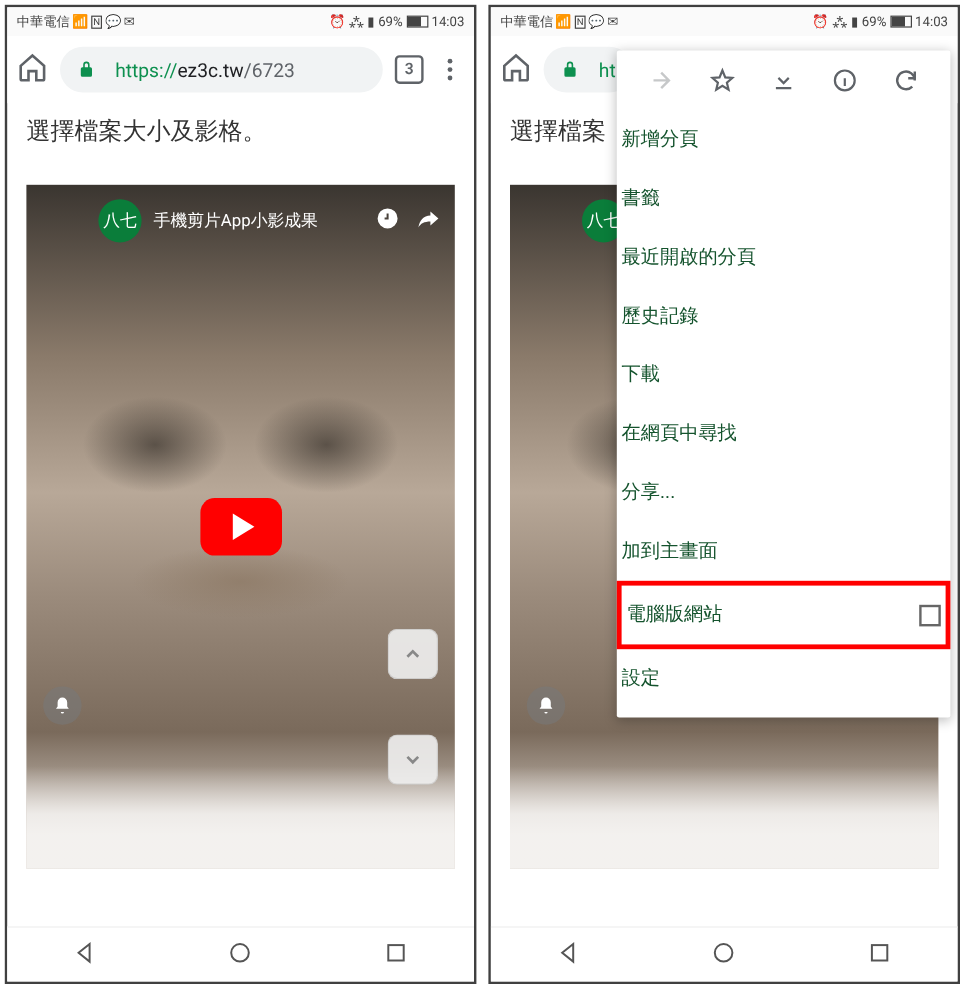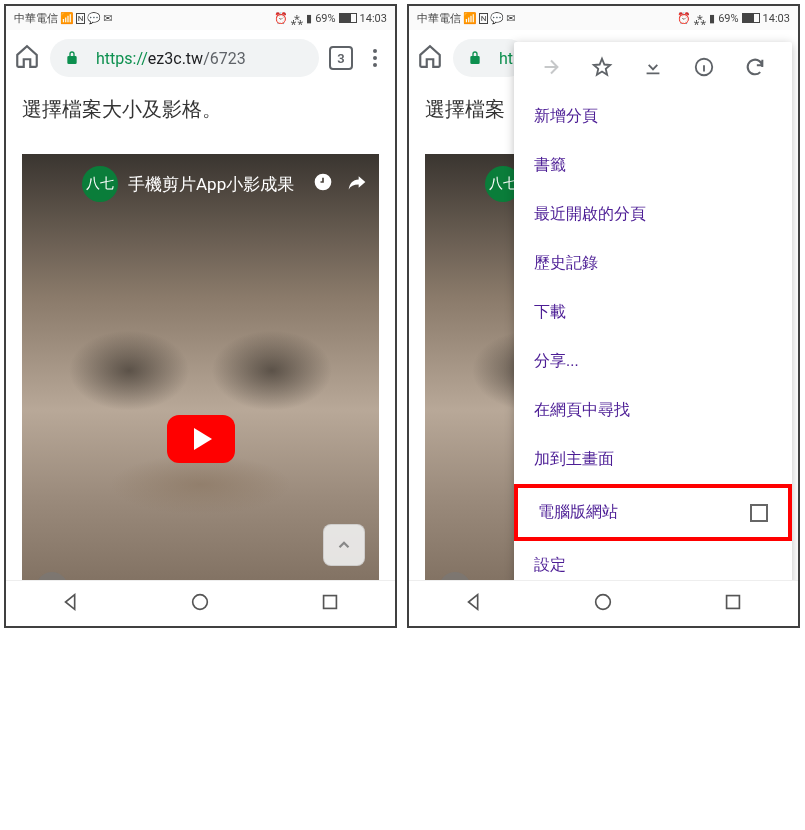--- a/index.html
+++ b/index.html
@@ -1,51 +1,51 @@
 <!DOCTYPE html>
 <html><head>
 <meta charset="utf-8">
 <style>
 * { margin: 0; padding: 0; box-sizing: border-box; }
 body { font-family: -apple-system, "Segoe UI", Roboto, "Helvetica Neue", Arial, "Noto Sans", sans-serif; background: #fff; }
 .container { display: flex; gap: 10px; padding: 4px; }
-.phone { width: 393px; height: 624px; border: 2px solid #404040; background: #fff; position: relative; overflow: hidden; }
+.phone { width: 393px; height: 816px; border: 2px solid #404040; background: #fff; position: relative; overflow: hidden; }
 .status-bar { height: 24px; background: #fafafa; display: flex; align-items: center; justify-content: space-between; padding: 0 8px; font-size: 11px; color: #444; }
 .status-left { display: flex; align-items: center; gap: 2px; }
 .status-right { display: flex; align-items: center; gap: 3px; }
 .browser-bar { height: 56px; background: #fff; display: flex; align-items: center; padding: 0 8px; gap: 10px; }
 .home-icon svg { width: 26px; height: 26px; }
 .url-pill { flex: 1; height: 38px; background: #f1f3f4; border-radius: 19px; display: flex; align-items: center; padding: 0 14px; gap: 16px; }
 .lock { color: #0d904f; display: inline-flex; }
 .lock svg { width: 16px; height: 16px; }
 .url-text { font-size: 16px; color: #202124; white-space: nowrap; overflow: hidden; text-overflow: ellipsis; }
 .url-text .prefix { color: #0d904f; }
 .url-text .path { color: #5f6368; }
 .tab-count { width: 24px; height: 24px; border: 2px solid #5f6368; border-radius: 4px; display: flex; align-items: center; justify-content: center; font-size: 13px; font-weight: 600; color: #5f6368; }
 .menu-dots { width: 24px; display: flex; flex-direction: column; align-items: center; gap: 3px; }
 .menu-dots span { width: 4px; height: 4px; background: #5f6368; border-radius: 50%; }
 .page-content { padding: 8px 16px; }
 .page-text { font-size: 20px; color: #333; line-height: 1.5; }
 .video-box { margin-top: 30px; position: relative; width: 100%; height: 570px; background: linear-gradient(180deg,#3a3530 0%,#8a7a6a 25%,#b8a898 45%,#9b8b7c 60%,#7a6a5b 80%,#d8d0c8 95%); overflow: hidden; }
 .video-header { position: absolute; top: 12px; left: 12px; right: 12px; display: flex; align-items: center; gap: 10px; }
 .channel-avatar { width: 36px; height: 36px; border-radius: 50%; background: #0a7d3a; color: #fff; display: flex; align-items: center; justify-content: center; font-size: 14px; font-weight: 500; margin-left: 48px; }
-.video-title { color: #fff; font-size: 17px; flex: 1; }
+.video-title { color: #fff; font-size: 14px; flex: 1; }
 .video-icons { display: flex; gap: 14px; color: #fff; }
 .video-icons svg { width: 20px; height: 20px; }
 .play-button { position: absolute; top: 50%; left: 50%; transform: translate(-50%, -50%); width: 68px; height: 48px; background: #ff0000; border-radius: 12px; display: flex; align-items: center; justify-content: center; }
 .play-button::before { content: ''; border-left: 18px solid #fff; border-top: 11px solid transparent; border-bottom: 11px solid transparent; margin-left: 4px; }
 .side-buttons { position: absolute; right: 14px; bottom: 70px; display: flex; flex-direction: column; gap: 46px; }
 .circle-btn { width: 42px; height: 42px; background: rgba(240,240,240,0.9); border: 1px solid rgba(0,0,0,0.1); border-radius: 8px; display: flex; align-items: center; justify-content: center; }
 .bell-wrap { position: absolute; left: 14px; bottom: 120px; width: 32px; height: 32px; background: rgba(120,120,120,0.6); border-radius: 50%; display: flex; align-items: center; justify-content: center; }
 .nav-bar { position: absolute; bottom: 0; left: 0; right: 0; height: 46px; background: #fff; display: flex; align-items: center; justify-content: space-around; border-top: 1px solid #eee; }
 .nav-bar svg { width: 22px; height: 22px; }
 .menu-overlay { position: absolute; top: 36px; right: 6px; width: 278px; background: #fff; box-shadow: 0 2px 10px rgba(0,0,0,0.25); border-radius: 2px; padding: 8px 0; }
 .menu-top-row { display: flex; align-items: center; justify-content: space-around; padding: 6px 12px 10px; }
 .menu-top-row svg { width: 22px; height: 22px; }
-.menu-item { padding: 14px 20px; font-size: 16px; color: #4c1d95; display: flex; align-items: center; justify-content: space-between; }
+.menu-item { padding: 14px 4px; font-size: 16px; color: #14532d; display: flex; align-items: center; justify-content: space-between; }
 .menu-item.highlighted { border: 4px solid #ff0000; }
 .checkbox { width: 18px; height: 18px; border: 2px solid #666; }
 .cat-overlay { position:absolute; inset:0; background:
   radial-gradient(ellipse 60px 40px at 30% 38%, rgba(40,35,30,0.6), transparent),
   radial-gradient(ellipse 60px 40px at 70% 38%, rgba(40,35,30,0.6), transparent),
   radial-gradient(ellipse 90px 30px at 50% 58%, rgba(140,120,100,0.7), transparent),
   linear-gradient(180deg, transparent 85%, rgba(255,255,255,0.7) 92%);
 }
 </style>
 </head>
@@ -229,24 +229,24 @@
           <div class="menu-item">
             <span>最近開啟的分頁</span>
           </div>
           <div class="menu-item">
             <span>歷史記錄</span>
           </div>
           <div class="menu-item">
             <span>下載</span>
           </div>
           <div class="menu-item">
+            <span>在網頁中尋找</span>
+          </div>
+          <div class="menu-item">
             <span>分享...</span>
-          </div>
-          <div class="menu-item">
-            <span>在網頁中尋找</span>
           </div>
           <div class="menu-item">
             <span>加到主畫面</span>
           </div>
           <div class="menu-item highlighted">
             <span>電腦版網站</span>
             <span class="checkbox"></span>
           </div>
           <div class="menu-item">
             <span>設定</span>

